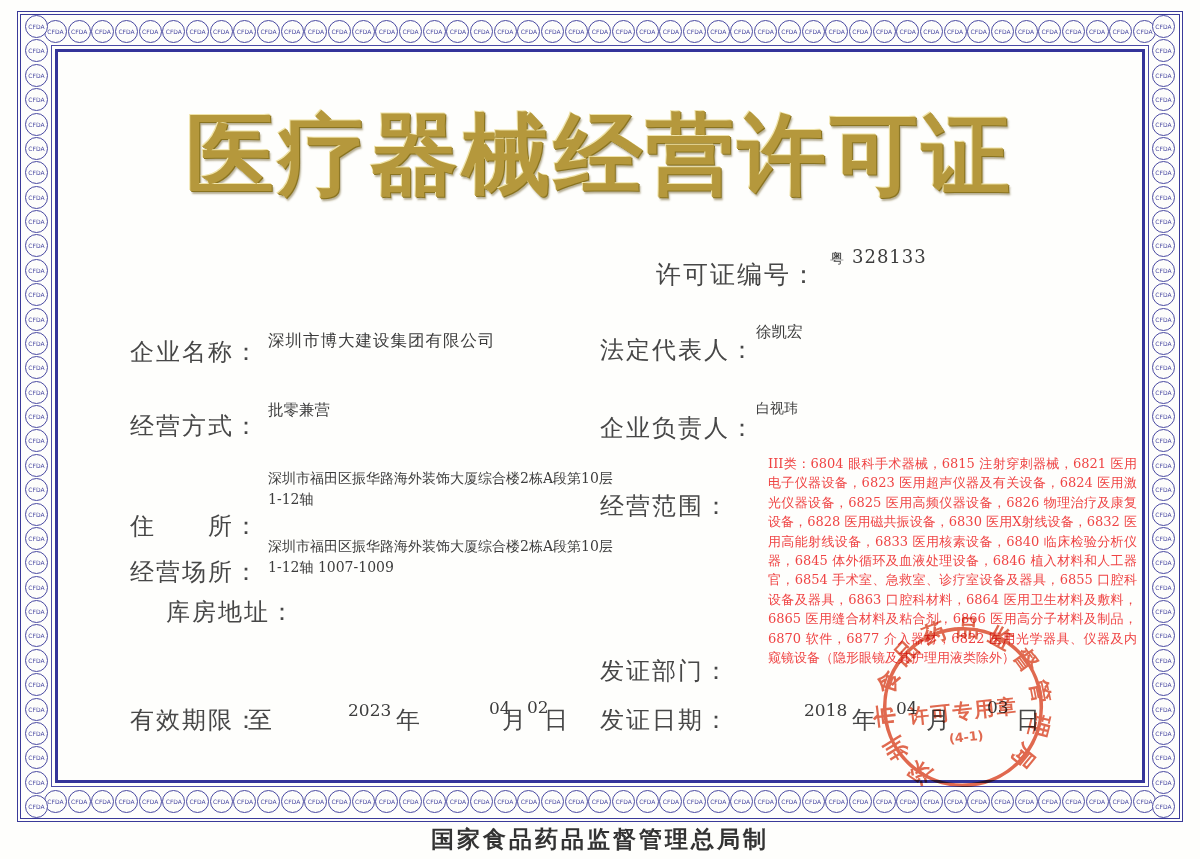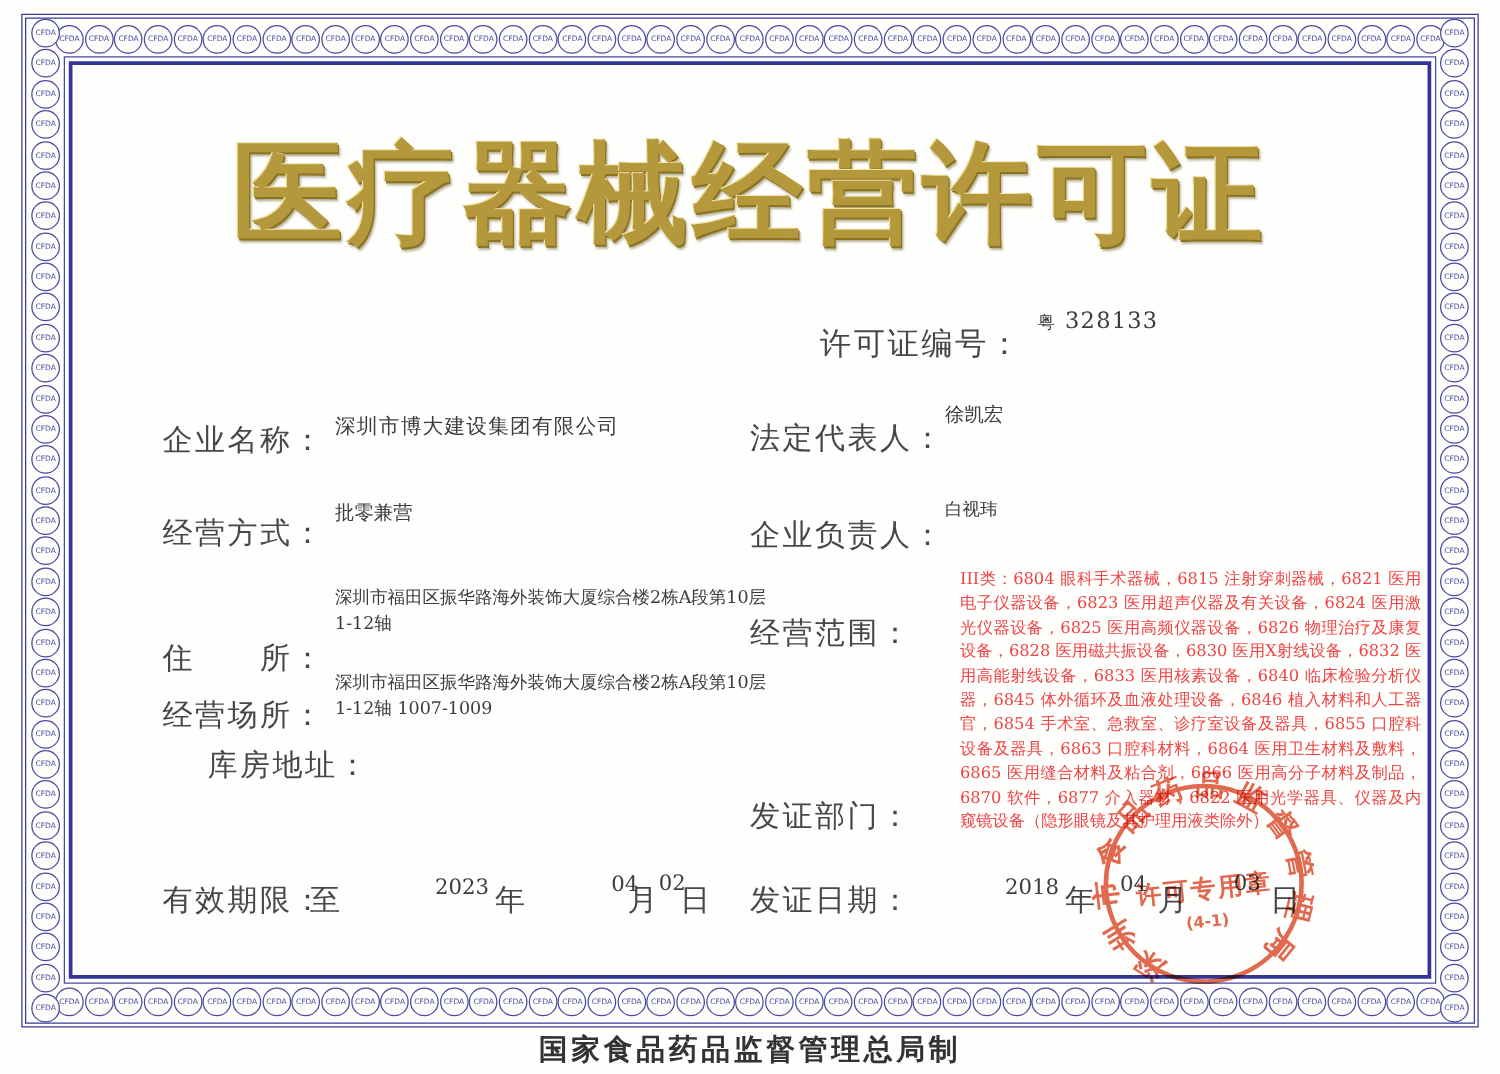--- a/index.html
+++ b/index.html
@@ -252,21 +252,21 @@
 
   <span class="lbl" style="left:130px; top:510px;font-family:Liberation Mono, monospace;">住　　所：</span>
   <span class="val val-sm" style="left:268px; top:468px; width:348px;">深圳市福田区振华路海外装饰大厦综合楼2栋A段第10层1-12轴</span>
   <span class="lbl" style="left:600px; top:490px;">经营范围：</span>
   <div class="scope-text">III类：6804 眼科手术器械，6815 注射穿刺器械，6821 医用电子仪器设备，6823 医用超声仪器及有关设备，6824 医用激光仪器设备，6825 医用高频仪器设备，6826 物理治疗及康复设备，6828 医用磁共振设备，6830 医用X射线设备，6832 医用高能射线设备，6833 医用核素设备，6840 临床检验分析仪器，6845 体外循环及血液处理设备，6846 植入材料和人工器官，6854 手术室、急救室、诊疗室设备及器具，6855 口腔科设备及器具，6863 口腔科材料，6864 医用卫生材料及敷料，6865 医用缝合材料及粘合剂，6866 医用高分子材料及制品，6870 软件，6877 介入器材，6822 医用光学器具、仪器及内窥镜设备（隐形眼镜及其护理用液类除外）</div>
 
   <span class="lbl" style="left:130px; top:556px;">经营场所：</span>
   <span class="val val-sm" style="left:268px; top:536px; width:348px;">深圳市福田区振华路海外装饰大厦综合楼2栋A段第10层1-12轴 1007-1009</span>
 
   <span class="lbl" style="left:130px; top:596px;margin-left:36px;">库房地址：</span>
-  <span class="lbl" style="left:600px; top:637px;text-align:right;">发证部门：</span>
+  <span class="lbl" style="left:600px; top:655px;text-align:right;">发证部门：</span>
 
   <span class="lbl" style="left:130px; top:704px;">有效期限：</span>
   <span class="dunit" style="left:248px; top:704px;">至</span>
   <span class="dnum" style="left:348px; top:700px;">2023</span>
   <span class="dunit" style="left:396px; top:704px;">年</span>
   <span class="dnum" style="left:489px; top:698px;">04</span>
   <span class="dunit" style="left:502px; top:704px;">月</span>
   <span class="dnum" style="left:527px; top:697px;">02</span>
   <span class="dunit" style="left:544px; top:704px;">日</span>
 

